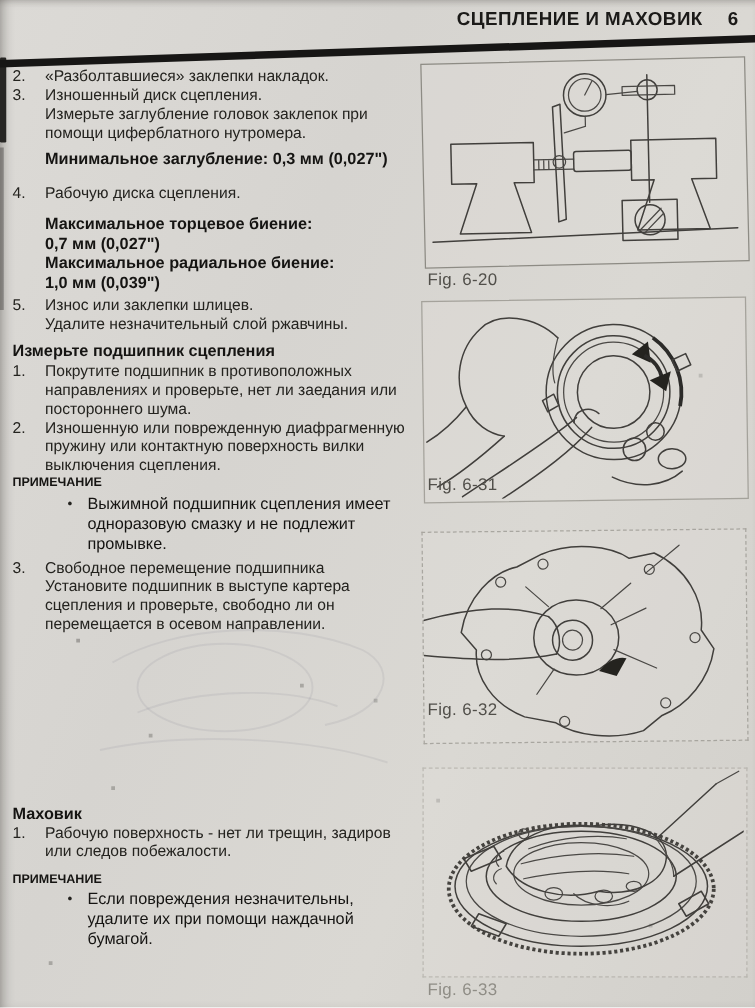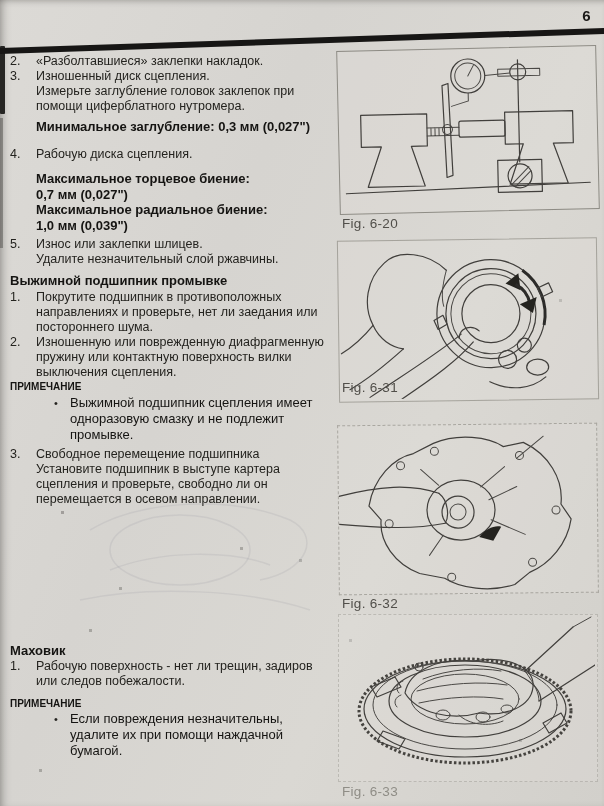--- a/index.html
+++ b/index.html
@@ -49,20 +49,21 @@
 </head>
 <body>
 
 <div class="page">
 
   <div class="speckles"></div>
   <div class="edge-mark"></div>
   <div class="edge-mark2"></div>
 
   <div class="header">
+    <span>СЦЕПЛЕНИЕ И МАХОВИК</span>
     <span>6</span>
   </div>
   <svg class="rule-svg" width="604" height="60">
     <polygon points="0,48 604,28 604,34 0,54" fill="#171615"></polygon>
   </svg>
 
   <div class="tb" style="top:54px">
     <div class="item">
         <span class="num">2.</span>
         <span class="txt">«Разболтавшиеся» заклепки накладок.</span>
@@ -90,21 +91,21 @@
 1,0 мм (0,039")</div>
 
   <div class="tb" style="top:237px">
     <div class="item">
         <span class="num">5.</span>
         <span class="txt">Износ или заклепки шлицев.
 Удалите незначительный слой ржавчины.</span>
       </div>
   </div>
 
-  <div class="tb heading" style="top:273px">Выжимной подшипник промывке</div>
+  <div class="tb heading" style="top:273px">Измерьте подшипник сцепления</div>
 
   <div class="tb" style="top:290px">
     <div class="item">
         <span class="num">1.</span>
         <span class="txt">Покрутите подшипник в противоположных
 направлениях и проверьте, нет ли заедания или
 постороннего шума.</span>
       </div>
     <div class="item">
         <span class="num">2.</span>
@@ -224,21 +225,21 @@
       <circle class="line" cx="119" cy="87" r="16"></circle>
       <circle class="thin" cx="119" cy="87" r="8"></circle>
       <path class="thin" d="M142,62 L166,42 M152,95 L186,110 M100,60 L82,44 M104,110 L90,130 M150,75 L178,62"></path>
       <path class="line" d="M0,70 C40,60 72,58 100,68"></path>
       <path class="line" d="M0,98 C40,102 76,104 106,98"></path>
       <path class="line" d="M100,68 C110,76 110,92 106,98"></path>
       <line class="thin" x1="178" y1="34" x2="205" y2="12"></line>
       <path class="fillдark" d="M140,112 C146,104 156,100 162,102 L154,116 Z"></path>
     </svg>
   </div>
-  <div class="caption" style="top:596px">Fig. 6-32</div>
+  <div class="caption" style="top:560px">Fig. 6-32</div>
 
   <div class="figbox" style="top:614px;height:166px;border:1px dashed rgba(120,118,110,0.3)">
     <svg width="256" height="164" viewBox="0 0 256 164">
       <ellipse cx="126" cy="96" rx="106" ry="52" fill="none" stroke="#45433f" stroke-width="3" stroke-dasharray="2.5 2.2"></ellipse>
       <ellipse class="line" cx="126" cy="94" rx="101" ry="48"></ellipse>
       <ellipse class="thin" cx="126" cy="90" rx="92" ry="44"></ellipse>
       <ellipse class="line" cx="126" cy="86" rx="76" ry="36"></ellipse>
       <ellipse class="thin" cx="126" cy="84" rx="54" ry="25"></ellipse>
       <ellipse class="thin" cx="104" cy="100" rx="7" ry="5"></ellipse>
       <ellipse class="thin" cx="144" cy="102" rx="7" ry="5"></ellipse>

